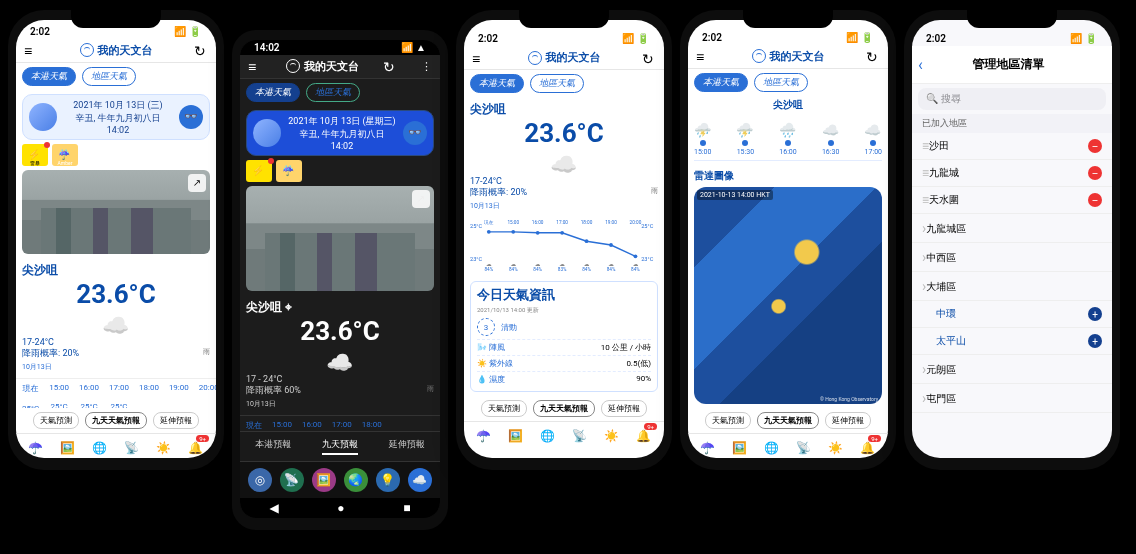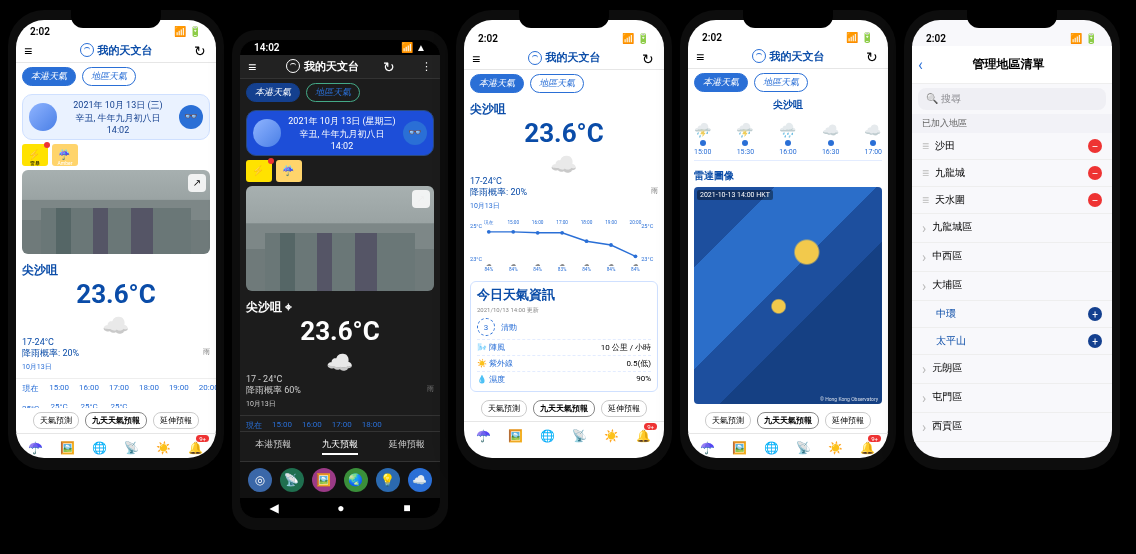--- a/index.html
+++ b/index.html
@@ -132,35 +132,35 @@
   .card h4{font-size:13px;color:#0a4ca8;margin-bottom:2px}
   .row{display:flex;justify-content:space-between;font-size:8px;padding:2px 0;border-top:1px dashed #e3ecff}
   .row:first-of-type{border-top:0}
   .row .k{color:#2a6fd6}
 
   .timeline{margin:4px 6px;display:flex;align-items:flex-end;justify-content:space-between;padding:4px 0;border-bottom:1px solid #e3ecff}
   .timeline .slot{display:flex;flex-direction:column;align-items:center;gap:2px;font-size:7px;color:#2a6fd6}
   .timeline .slot .ico{font-size:14px;filter:grayscale(.3)}
   .timeline .dotpt{width:6px;height:6px;border-radius:50%;background:#2a6fd6}
 
-  .radar{margin:4px 6px;height:230px;border-radius:4px;background:
+  .radar{margin:4px 6px;height:230px;border-radius:12px;background:
     radial-gradient(circle at 60% 30%,#f2c94c 0 6%,transparent 7%),
     radial-gradient(circle at 45% 55%,#f2c94c 0 4%,transparent 5%),
     linear-gradient(135deg,#1d4f9e 0 20%,#2b6ec9 20% 45%,#1d4f9e 45% 60%,#154083 60% 100%);
     position:relative;color:#fff;font-size:7px}
   .radar .ts{position:absolute;top:3px;left:3px;background:rgba(0,0,0,.4);padding:1px 3px;border-radius:2px}
   .radar-title{font-size:10px;color:#0a4ca8;font-weight:700;padding:4px 6px 0}
 
   
   .list-title{font-weight:700;text-align:center;padding:6px 0;font-size:12px}
   .search{margin:4px 6px;background:#efeff4;border-radius:8px;padding:4px 8px;color:#8a8a8f;font-size:10px}
   .search::before{content:"🔍 ";filter:grayscale(1)}
   .section{background:#f2f2f7;padding:3px 10px;font-size:9px;color:#666}
   .li{display:flex;align-items:center;justify-content:space-between;padding:6px 10px;border-bottom:1px solid #eee;font-size:10px}
-  .li .h{display:flex;align-items:flex-start;gap:6px}
+  .li .h{display:flex;align-items:flex-end;}
   .li .drag::before{content:"≡";color:#bbb;font-size:12px}
   .li .chev::before{content:"›";color:#bbb;font-size:14px}
   .li .minus{width:14px;height:14px;border-radius:50%;background:#e33;color:#fff;display:flex;align-items:center;justify-content:center;font-size:10px}
   .li .minus::before{content:"–"}
   .li .plus{width:14px;height:14px;border-radius:50%;background:#14408f;color:#fff;display:flex;align-items:center;justify-content:center;font-size:10px}
   .li .plus::before{content:"+"}
   .li.sub{padding-left:24px}
   .androidnav{height:28px;background:#000;display:flex;justify-content:space-around;align-items:center;color:#fff;font-size:12px}
   .androidtabs{display:flex;justify-content:space-around;background:#1a1a1a;font-size:9px;color:#ccc;padding:6px 0;border-top:1px solid #333}
   .androidtabs span.a{color:#fff;border-bottom:2px solid #fff;padding-bottom:2px}
@@ -605,22 +605,16 @@
             <span class="chev"></span>
             <span>元朗區</span>
           </span>
         </div>
       <div class="li">
           <span class="h">
             <span class="chev"></span>
             <span>屯門區</span>
           </span>
         </div>
-      <div class="li">
-          <span class="h">
-            <span class="chev"></span>
-            <span>西貢區</span>
-          </span>
-        </div>
 
     </div>
   </div>
 </div>
 
 </body></html>

